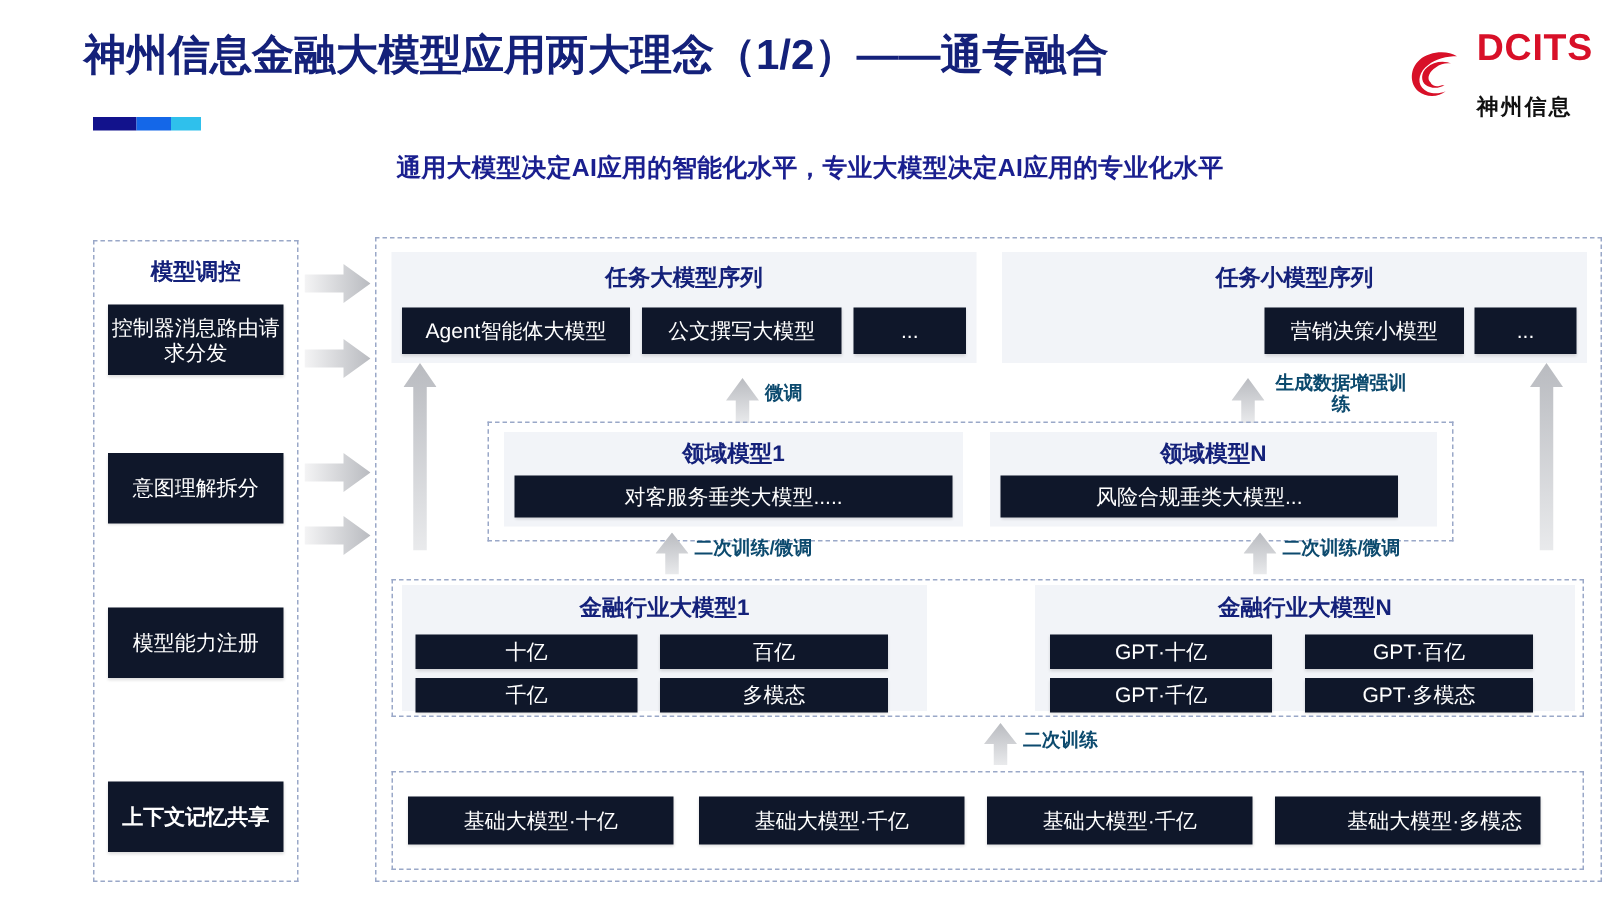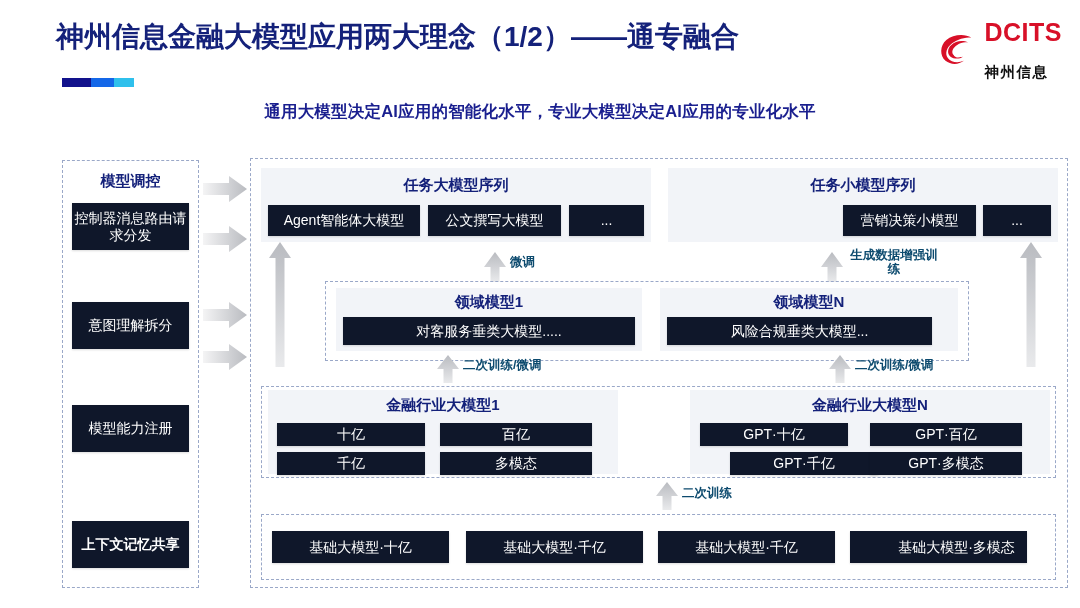--- a/index.html
+++ b/index.html
@@ -212,21 +212,21 @@
   </div>
 
   <div class="panel" style="left:690px; top:390px; width:360px; height:84px;"></div>
   <div class="grouptitle" style="left:690px; top:396px; width:360px;">金融行业大模型N</div>
   <div class="bluebox" style="left:700px; top:423px; width:148px; height:23px;">
     <span>GPT·十亿</span>
   </div>
   <div class="bluebox" style="left:870px; top:423px; width:152px; height:23px;">
     <span>GPT·百亿</span>
   </div>
-  <div class="bluebox" style="left:700px; top:452px; width:148px; height:23px;margin-left:30px;">
+  <div class="bluebox" style="left:700px; top:452px; width:148px; height:23px;">
     <span>GPT·千亿</span>
   </div>
   <div class="bluebox" style="left:870px; top:452px; width:152px; height:23px;">
     <span>GPT·多模态</span>
   </div>
 
   <svg class="arrow-up" style="left:656px; top:482px;" width="22" height="28" viewBox="0 0 22 28">
     <path d="M11 0l11 14h-6.5v14h-9V14H0z" fill="url(#ug1)"></path>
   </svg>
   <div class="arrow-label" style="left:682px; top:487px;">二次训练</div>

